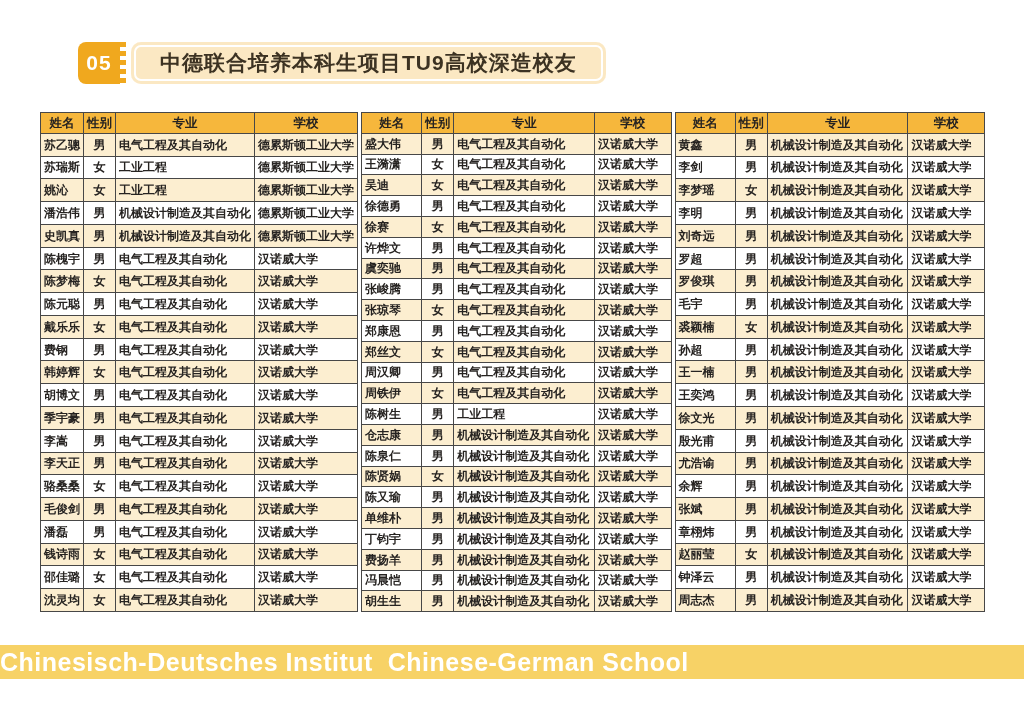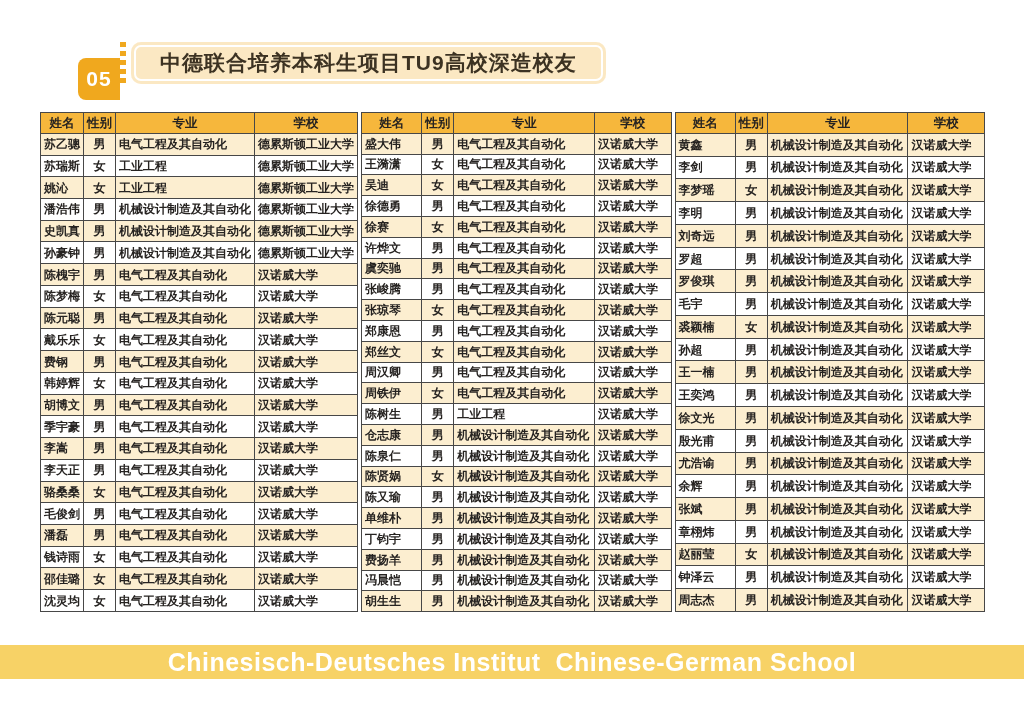--- a/index.html
+++ b/index.html
@@ -20,21 +20,20 @@
     height:42px;
   }
   .badge {
     width:42px; height:42px;
     background:var(--gold,#F0A81E);
     border-radius:8px 0 0 8px;
     color:#ffffff;
     font-size:21px; font-weight:bold;
     display:flex; align-items:center; justify-content:center;
     letter-spacing:1px;
-    margin-top:16px;
   }
   .perforation {
     width:6px; height:42px;
     background:repeating-linear-gradient(
       to bottom,
       var(--gold,#F0A81E) 0 5px,
       #ffffff 5px 9px
     );
     margin-right:5px;
   }
@@ -87,21 +86,21 @@
   td.gender { text-align:center; }
   tbody tr:nth-child(odd) td { background:var(--row-alt,#FCEED0); }
 
   
   .footer {
     margin-top:auto;
     margin-bottom:45px;
     height:34px;
     width:100%;
     background:var(--footer-band,#F7D266);
-    display:flex; align-items:center; justify-content:center;
+    display:flex; align-items:center; justify-content:flex-start;
   }
   .footer span {
     color:#ffffff;
     font-size:25px;
     font-weight:bold;
     letter-spacing:0.5px;
     white-space:pre;
   }
 </style>
 </head>
@@ -153,26 +152,20 @@
             <td class="school">德累斯顿工业大学</td>
           </tr>
           <tr>
             <td class="name">潘浩伟</td>
             <td class="gender">男</td>
             <td class="major">机械设计制造及其自动化</td>
             <td class="school">德累斯顿工业大学</td>
           </tr>
           <tr>
             <td class="name">史凯真</td>
-            <td class="gender">男</td>
-            <td class="major">机械设计制造及其自动化</td>
-            <td class="school">德累斯顿工业大学</td>
-          </tr>
-          <tr>
-            <td class="name">孙豪钟</td>
             <td class="gender">男</td>
             <td class="major">机械设计制造及其自动化</td>
             <td class="school">德累斯顿工业大学</td>
           </tr>
           <tr>
             <td class="name">陈槐宇</td>
             <td class="gender">男</td>
             <td class="major">电气工程及其自动化</td>
             <td class="school">汉诺威大学</td>
           </tr>

